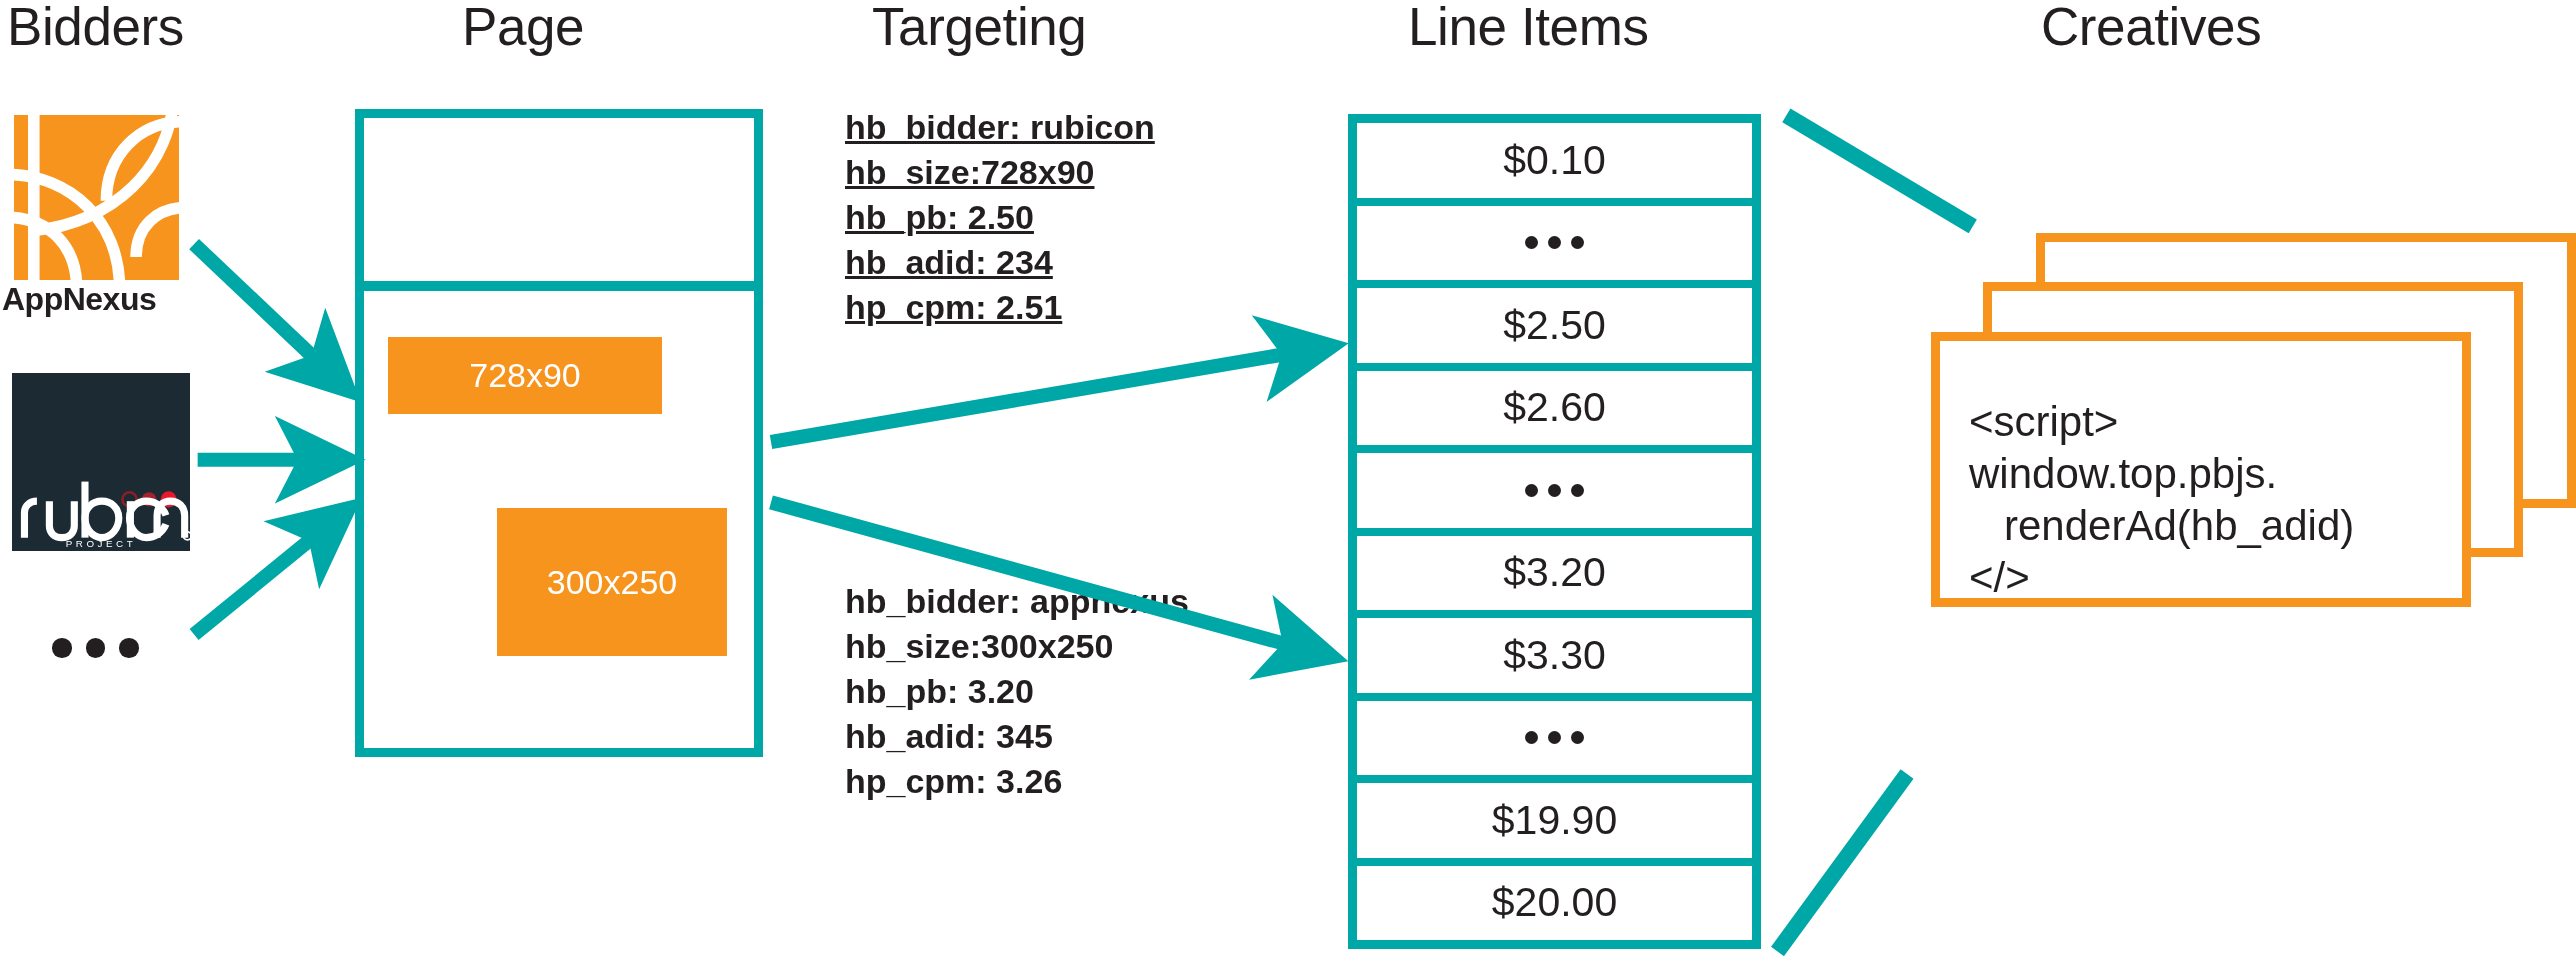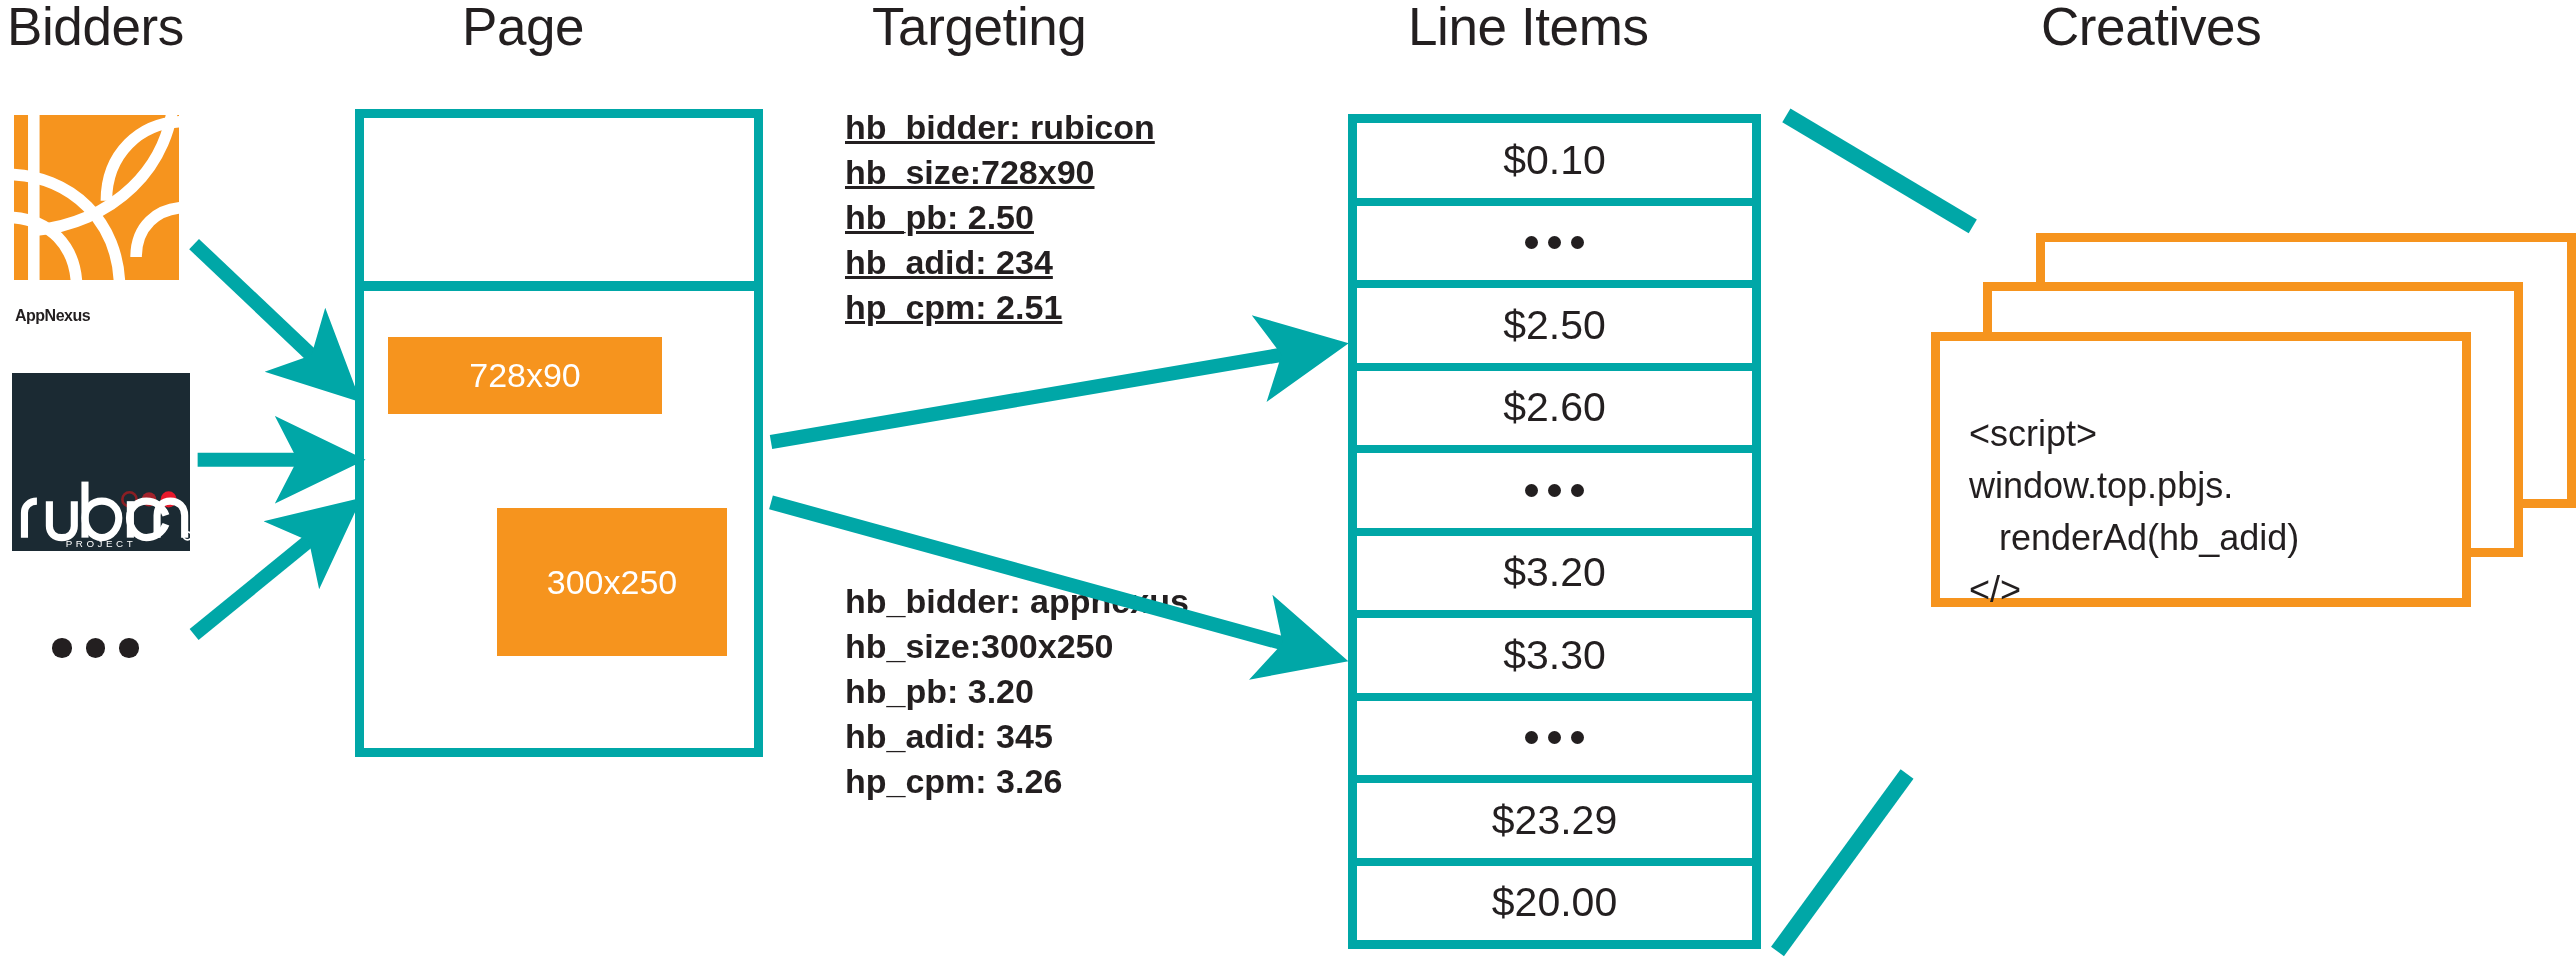--- a/index.html
+++ b/index.html
@@ -20,24 +20,24 @@
     white-space: nowrap;
     line-height: 1;
   }
 
   
   #appnexus-logo {
     position: absolute; left: 14px; top: 115px;
     width: 165px; height: 165px;
   }
   #appnexus-wordmark {
-    position: absolute; left: 15px; top: 286px;
+    position: absolute; left: 2px; top: 286px;
     width: 169px; height: 27px;
-    font-size: 16px; font-weight: 700; color: #231f20;
-    letter-spacing: -0.5px; line-height: 27px; margin-top: 16px;
+    font-size: 32px; font-weight: 700; color: #231f20;
+    letter-spacing: -0.5px; line-height: 27px;
   }
   #rubicon-logo {
     position: absolute; left: 12.4px; top: 373px;
     width: 178px; height: 136px;
     background: #1b2a33;
   }
   #bidders-ellipsis {
     position: absolute; left: 52px; top: 638px;
     width: 107px; height: 36px;
   }
@@ -111,23 +111,23 @@
   
   .creative-card {
     position: absolute;
     border: 9.8px solid #f6941e;
     background: #ffffff;
   }
   #creative-back  { left: 2036px; top: 233px; width: 540px; height: 275px; }
   #creative-mid   { left: 1983px; top: 282px; width: 540px; height: 275px; }
   #creative-front { left: 1931px; top: 332px; width: 540px; height: 275px; }
   #creative-code {
-    position: absolute; left: 1969px; top: 408px;
+    position: absolute; left: 1969px; top: 396px;
     width: 480px;
-    font-size: 36px; color: #231f20; line-height: 52px;
+    font-size: 42px; color: #231f20; line-height: 52px;
     white-space: pre;
   }
 
   
   #arrows {
     position: absolute; left: 0; top: 0;
     width: 2576px; height: 963px;
     pointer-events: none;
   }
 </style>
@@ -224,21 +224,21 @@
     </div>
     <div class="li-row">$3.20</div>
     <div class="li-row">$3.30</div>
     <div class="li-row dots">
       <span class="dots-glyph">
           <i></i>
           <i></i>
           <i></i>
         </span>
     </div>
-    <div class="li-row">$23.29</div>
+    <div class="li-row">$19.90</div>
     <div class="li-row">$20.00</div>
   </div>
 
   <div class="creative-card" id="creative-back"></div>
   <div class="creative-card" id="creative-mid"></div>
   <div class="creative-card" id="creative-front"></div>
   <div id="creative-code">&lt;script&gt;
 window.top.pbjs.
    renderAd(hb_adid)
 &lt;/&gt;</div>

